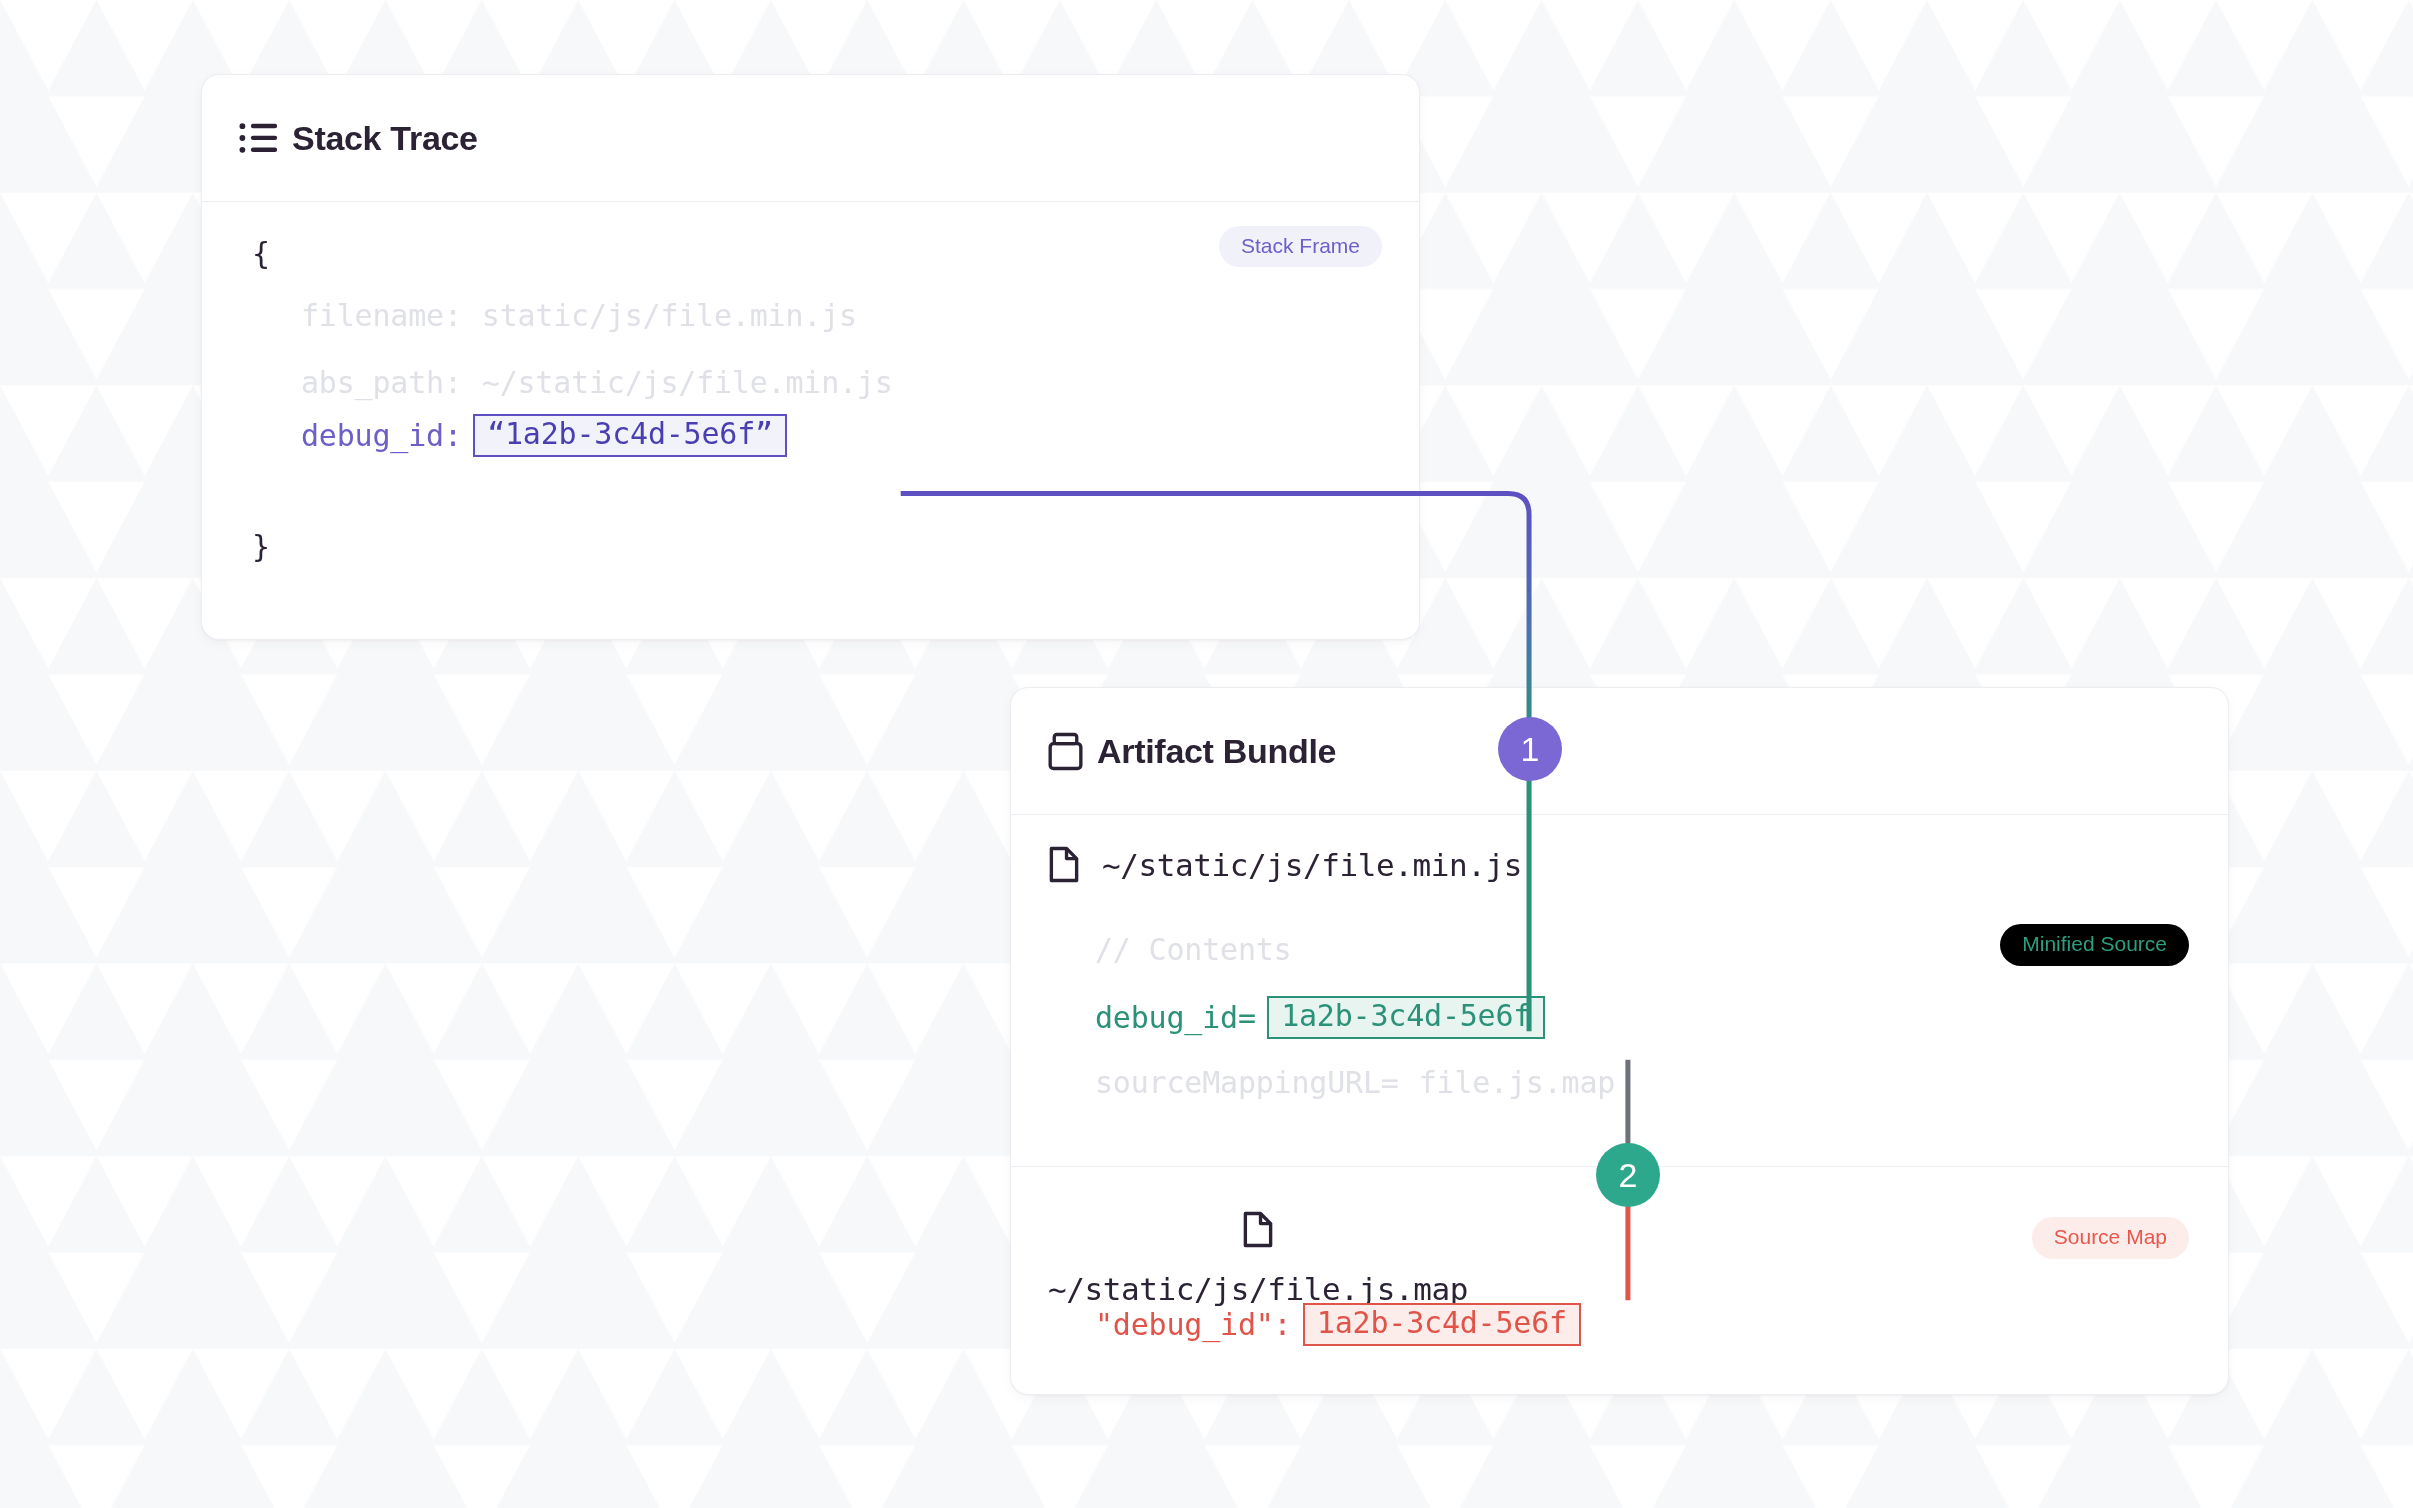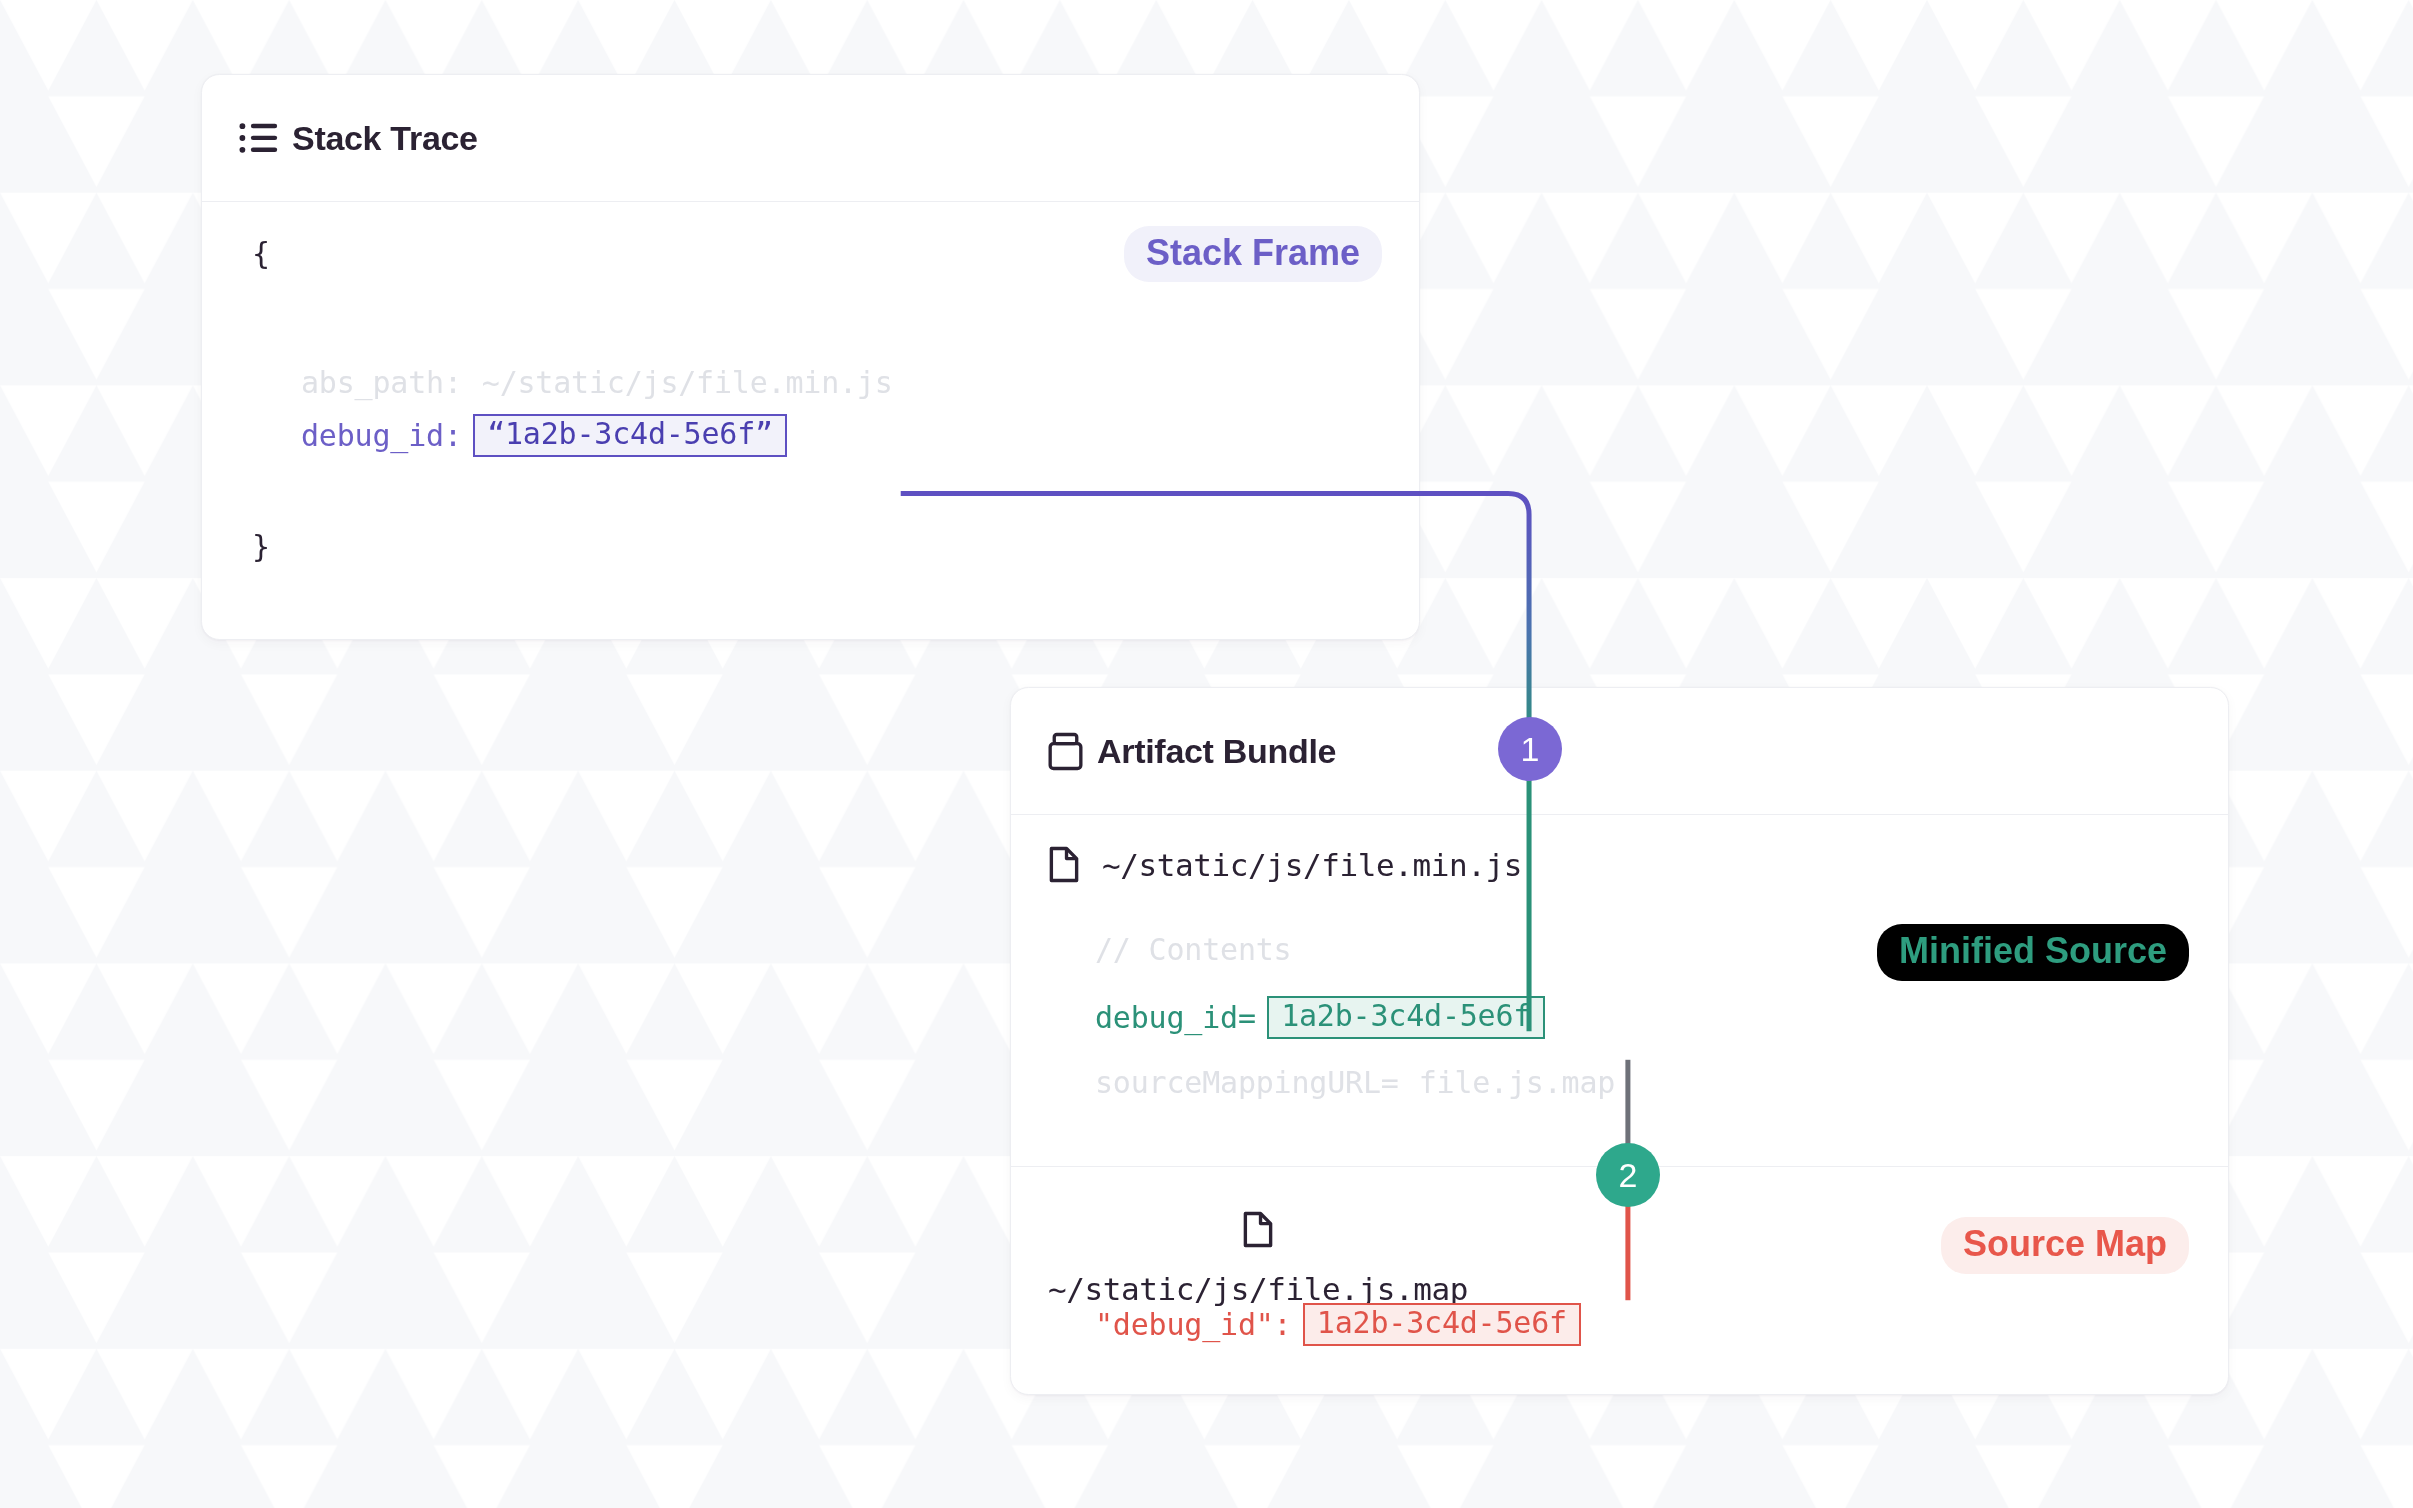--- a/index.html
+++ b/index.html
@@ -89,22 +89,22 @@
   .hl-teal   { border-color: #2B9178; background: #E7F4F0; color: #2B9178; }
   .hl-red    { border-color: #E0544A; background: #FCECEA; color: #E0544A; }
 
   
   .pill {
     position: absolute;
     display: inline-flex;
     align-items: center;
     justify-content: center;
     border-radius: 25px;
-    font-size: 36px;
-    font-weight: 700;
+    font-size: 21px;
+    font-weight: 400;
     padding: 9.2px 22px 11.7px 22px;
     line-height: 1;
     white-space: nowrap;
   }
   #pill-stack-frame   { right: 37px; top: 23.5px; color: #6C5FC7; background: #F1F1FA; }
   #pill-minified      { right: 39px; top: 109px; color: #2E9D7F; background: #000000; }
   #pill-sourcemap     { right: 39px; top: 50px;  color: #E8574B; background: #FCEDEB; }
 
   
   #artifact-bundle-card {
@@ -196,20 +196,24 @@
       </svg>
       <span class="card-title">Stack Trace</span>
     </div>
 
     <div class="st-body">
 
       <span class="pill" id="pill-stack-frame">Stack Frame</span>
 
       <div class="code-line brace" id="st-brace-open">{</div>
 
+      <div class="code-line muted" id="st-filename">
+        <span class="gapkey">filename:</span>
+        <span>static/js/file.min.js</span>
+      </div>
 
       <div class="code-line muted" id="st-abspath">
         <span class="gapkey">abs_path:</span>
         <span>~/static/js/file.min.js</span>
       </div>
 
       <div class="code-line" id="st-debugid">
         <span class="key-purple">debug_id:</span>
         <span class="hl hl-purple">“1a2b-3c4d-5e6f”</span>
       </div>

